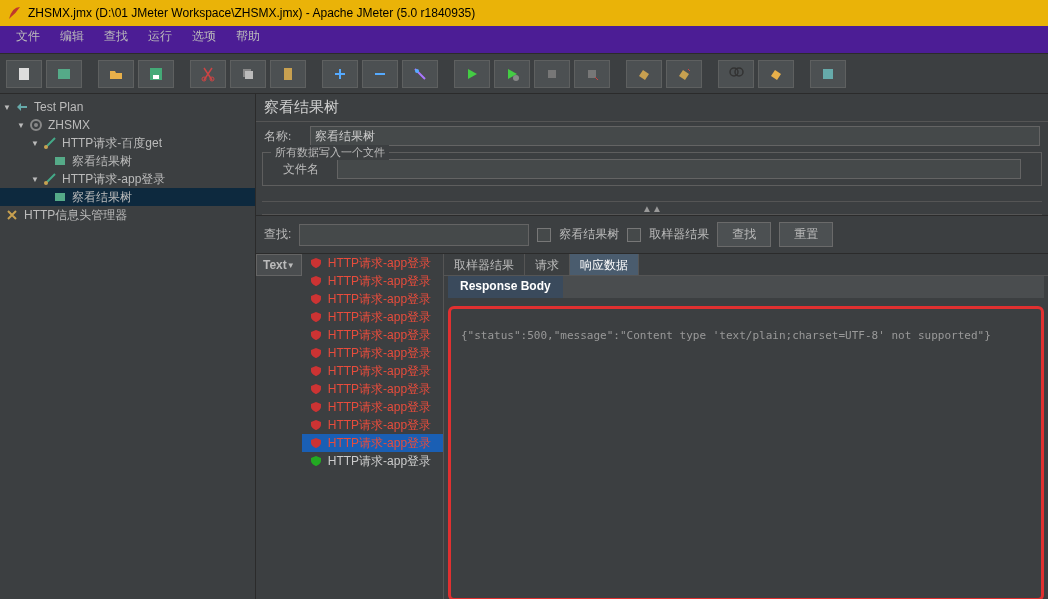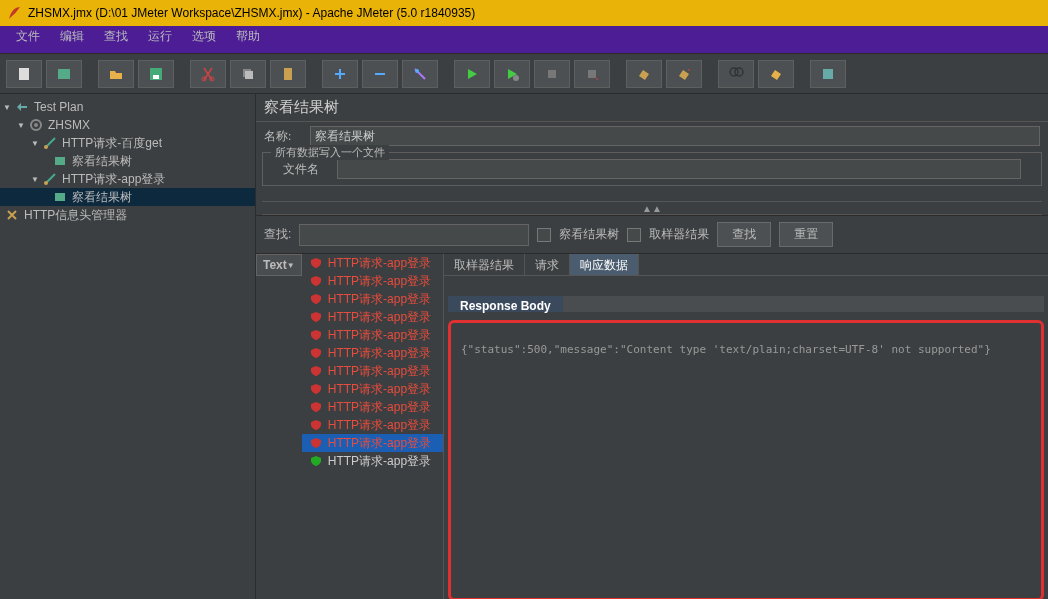--- a/index.html
+++ b/index.html
@@ -37,21 +37,21 @@
 .sampler-items { flex: 1; overflow: auto; }
 .sitem { display: flex; align-items: center; height: 18px; padding-left: 8px; gap: 6px; white-space: nowrap; }
 .sitem.sel { background: #1a5fb4; }
 .sitem .shield { width: 12px; height: 12px; }
 .sitem span { color: #e74c3c; }
 .sitem.ok span { color: #ccc; }
 .right { flex: 1; display: flex; flex-direction: column; }
 .tabs1 { height: 22px; display: flex; border-bottom: 1px solid #555; }
 .tab1 { padding: 3px 10px; cursor: pointer; border-right: 1px solid #555; }
 .tab1.active { background: #4a5c6e; color: #fff; }
-.tabs2 { height: 16px; display: flex; background: #4a4d4f; margin: 20px 4px 0 4px; }
+.tabs2 { height: 22px; display: flex; background: #4a4d4f; margin: 0 4px 0 4px; }
 .tab2 { padding: 3px 12px; cursor: pointer; }
 .tab2.active { background: #3a4a5c; color: #fff; font-weight: bold; }
 .respbox { margin: 8px 4px 4px 4px; flex: 1; background: #3c3f41; border: 3px solid #e03030; border-radius: 6px; padding: 20px 10px; color: #999; font-family: monospace; font-size: 11px; }
 </style>
 </head>
 <body>
 
 <div class="titlebar">
   <svg class="feather" viewBox="0 0 16 16">
       <path d="M3 14 Q6 2 14 2 Q10 8 5 12 Z" fill="#c0392b"></path>

